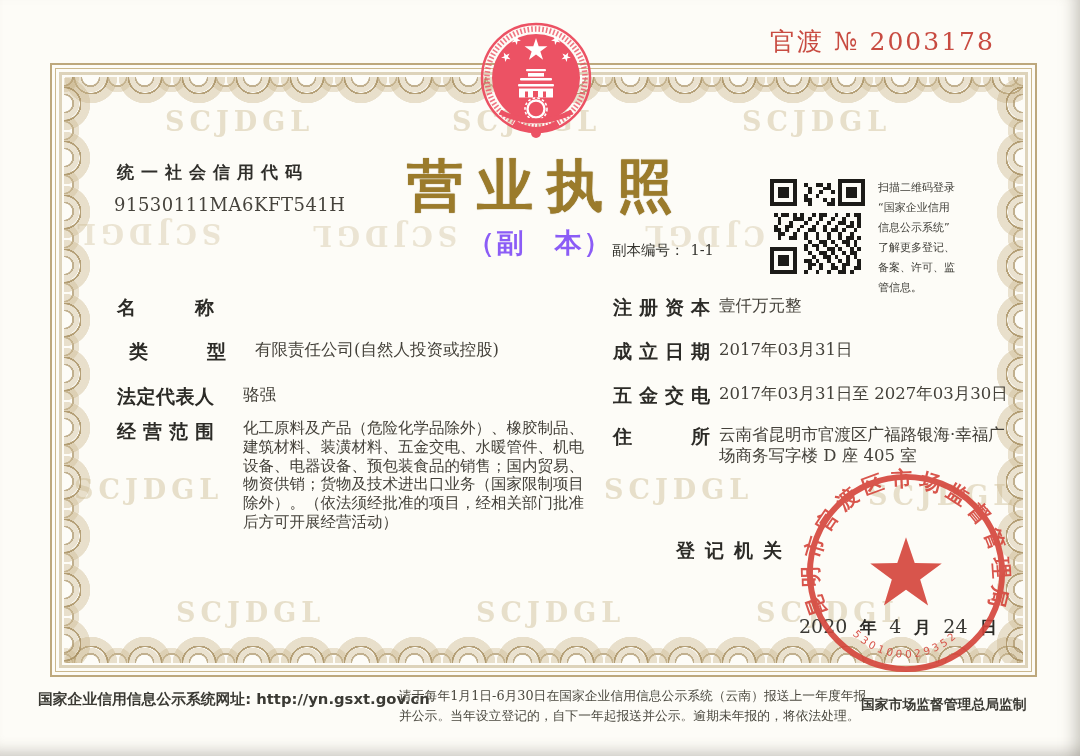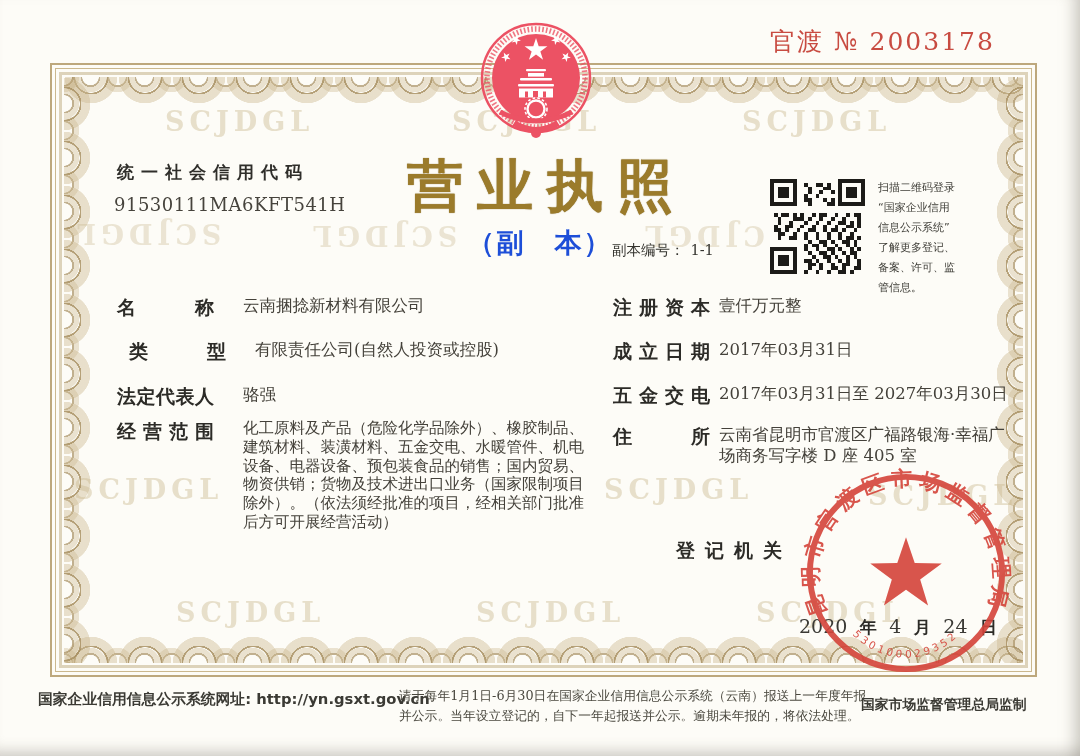--- a/index.html
+++ b/index.html
@@ -47,21 +47,21 @@
           font-size:25px;letter-spacing:2px;color:#c84b41;z-index:3;}
   .emblem{position:absolute;left:477px;top:20px;z-index:3;}
   .credit-label{position:absolute;left:117px;top:161px;font-size:17px;font-weight:700;
           letter-spacing:7px;color:#2f2e2a;z-index:3;}
   .credit-value{position:absolute;left:114px;top:194px;font-family:"DejaVu Serif",serif;
           font-size:18px;letter-spacing:.5px;color:#46433c;z-index:3;text-align:right;}
   .title-main{position:absolute;left:385px;top:149px;width:310px;text-align:center;z-index:3;
           font-size:56px;font-weight:900;letter-spacing:14px;text-indent:14px;color:#9b7b2b;
           text-shadow:0 0 1px #7c6120;}
   .title-sub{position:absolute;left:385px;top:225px;width:310px;text-align:center;z-index:3;
-          font-size:27px;font-weight:700;color:#1d4ed8;letter-spacing:2px;}
+          font-size:27px;font-weight:700;color:#8b5cf6;letter-spacing:2px;}
   .copy-no{position:absolute;left:612px;top:241px;font-size:14.5px;color:#35342f;z-index:3;text-align:right;}
   .copy-no .num{font-family:"DejaVu Serif",serif;margin-left:6px;}
 
   
   .qr{position:absolute;left:770px;top:179px;width:95px;height:95px;z-index:3;}
   .qr-caption{position:absolute;left:878px;top:178px;width:116px;z-index:3;
           font-size:11px;line-height:20px;color:#3e3d37;white-space:pre-line;}
 
   
   .row{position:absolute;display:flex;align-items:flex-start;z-index:3;}
@@ -182,21 +182,20 @@
   </svg>
   <div class="qr-caption">扫描二维码登录
 “国家企业信用
 信息公示系统”
 了解更多登记、
 备案、许可、监
 管信息。</div>
 
   <div class="row rowL r1">
     <span class="lbl">名称</span>
-    <span class="val">云南捆捻新材料有限公司</span>
   </div>
   <div class="row rowL r2">
     <span class="lbl">类型</span>
     <span class="val">有限责任公司(自然人投资或控股)</span>
   </div>
   <div class="row rowL r3">
     <span class="lbl">法定代表人</span>
     <span class="val">骆强</span>
   </div>
   <div class="row rowL r4">

